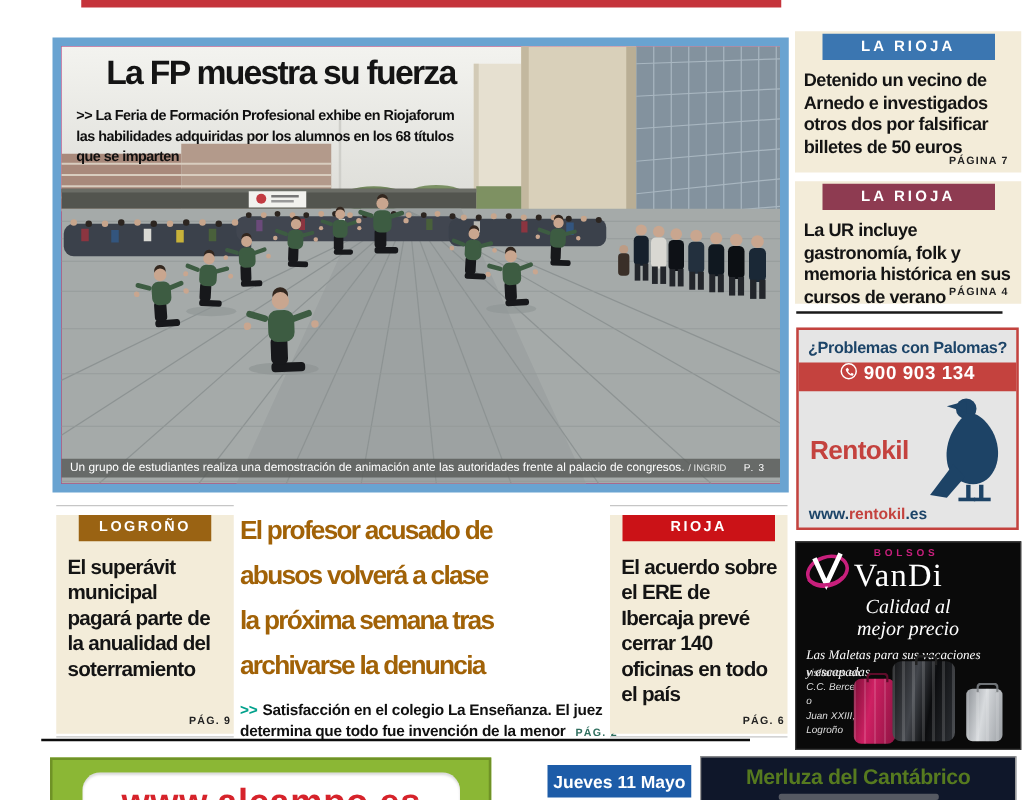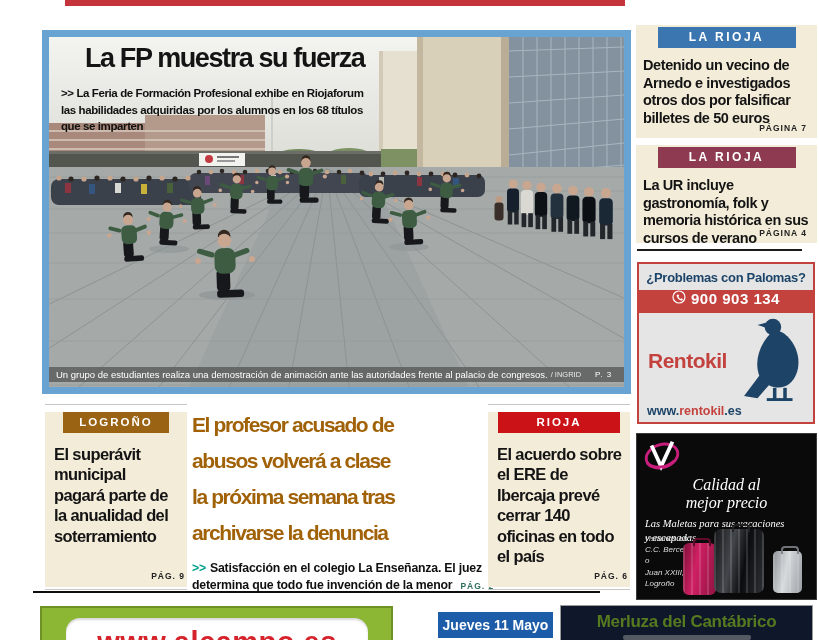--- a/index.html
+++ b/index.html
@@ -389,20 +389,24 @@
     </div>
   </div>
 
   <div id="vandi">
     <div class="vd-logo">
       <svg width="38" height="34" viewBox="0 0 40 34">
         <ellipse cx="20" cy="17" rx="17" ry="12" fill="none" stroke="#c81f7c" stroke-width="3" transform="rotate(-18 20 17)"></ellipse>
         <path d="M9,6 L19,28 L31,2" stroke="#fff" stroke-width="4" fill="none"></path>
         <path d="M4,24 C10,30 24,31 33,22" stroke="#c81f7c" stroke-width="3" fill="none"></path>
       </svg>
+      <div class="vd-name-block">
+        <span class="vd-bolsos">BOLSOS</span>
+        <span class="vd-name">VanDi</span>
+      </div>
     </div>
     <div class="vd-tagline">
       <div>Calidad al</div>
       <div>mejor precio</div>
     </div>
     <div class="vd-subline">
       <div>Las Maletas para sus vacaciones</div>
       <div>y escapadas</div>
     </div>
     <div class="vd-visit">

